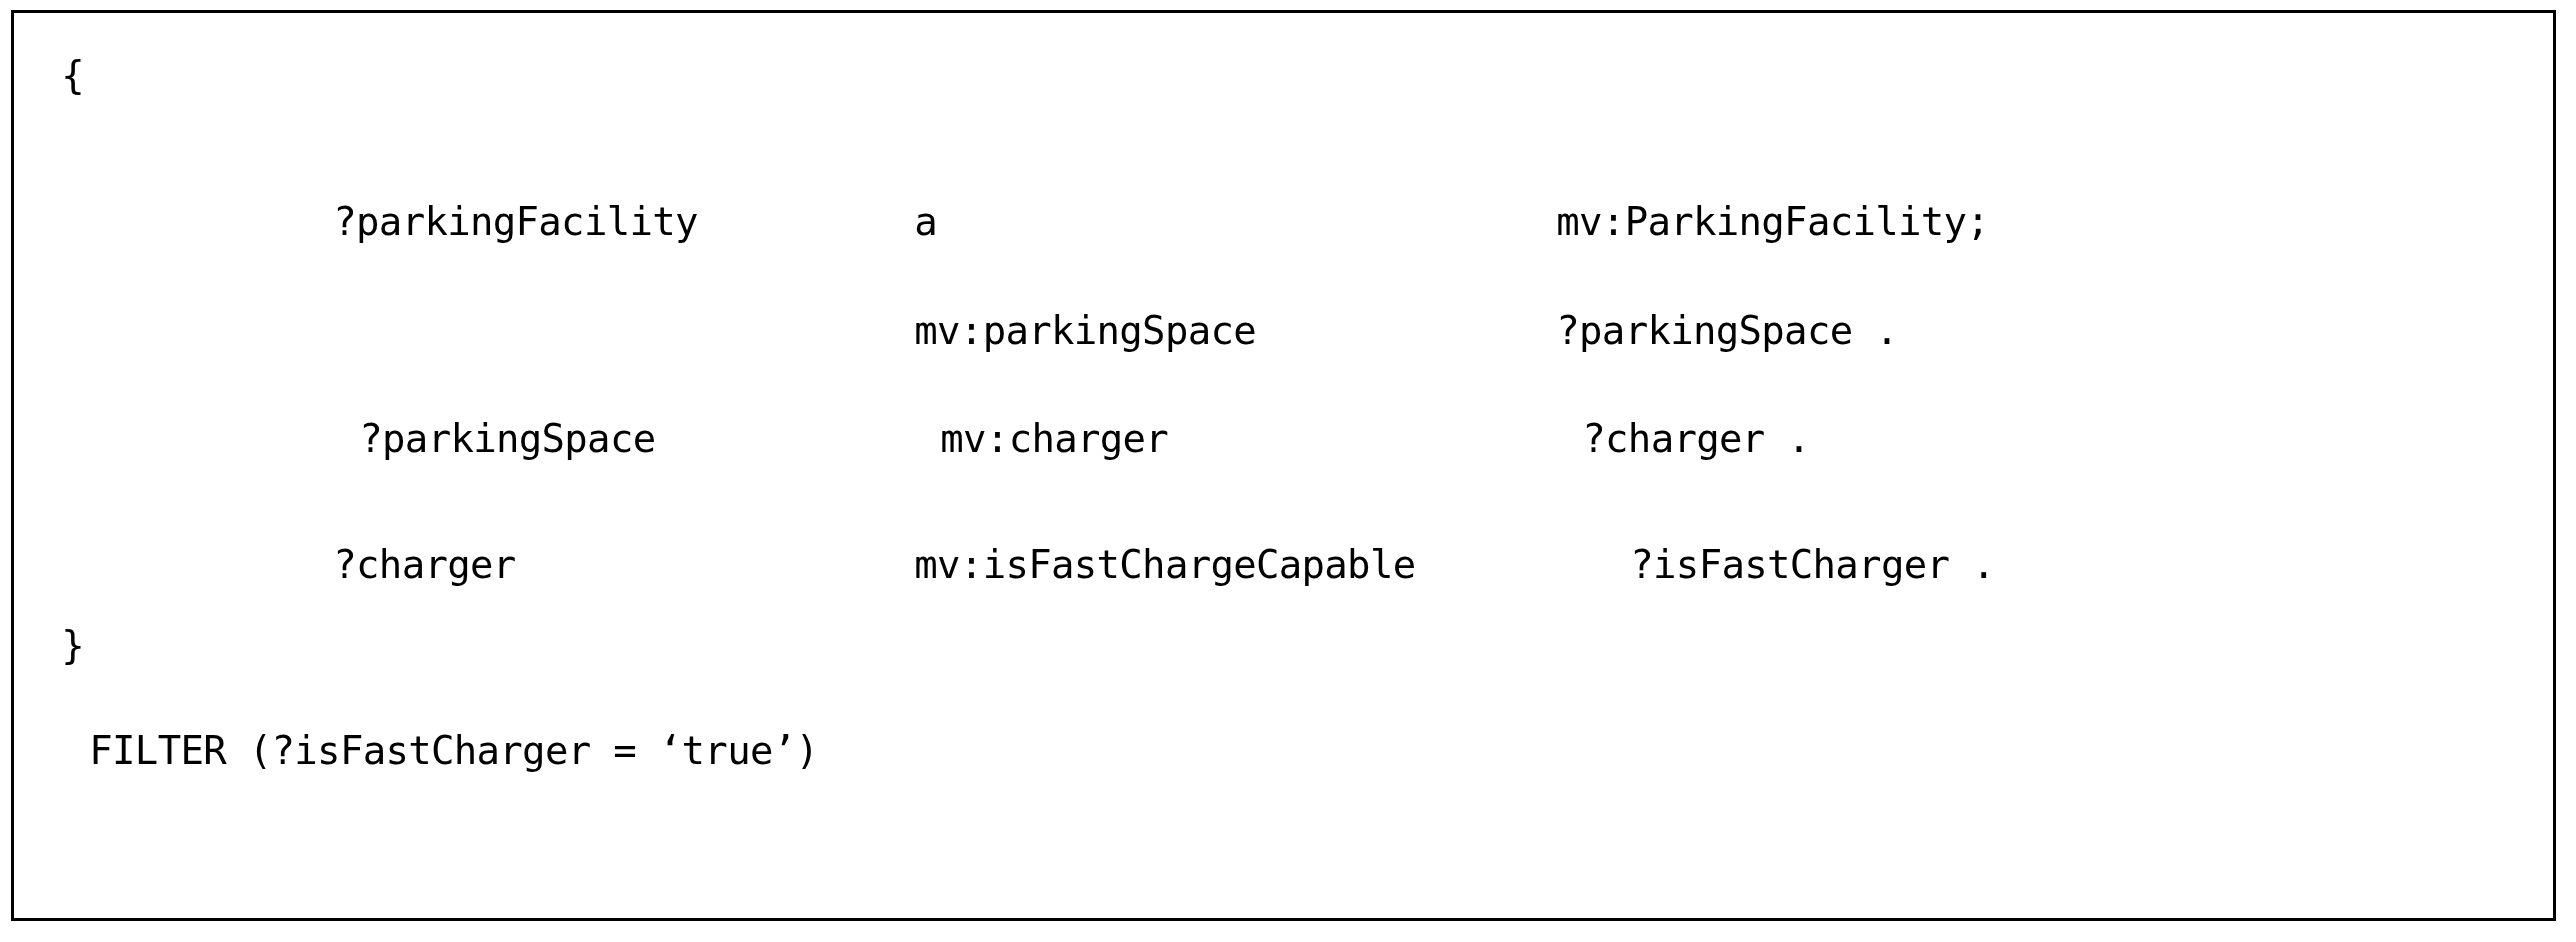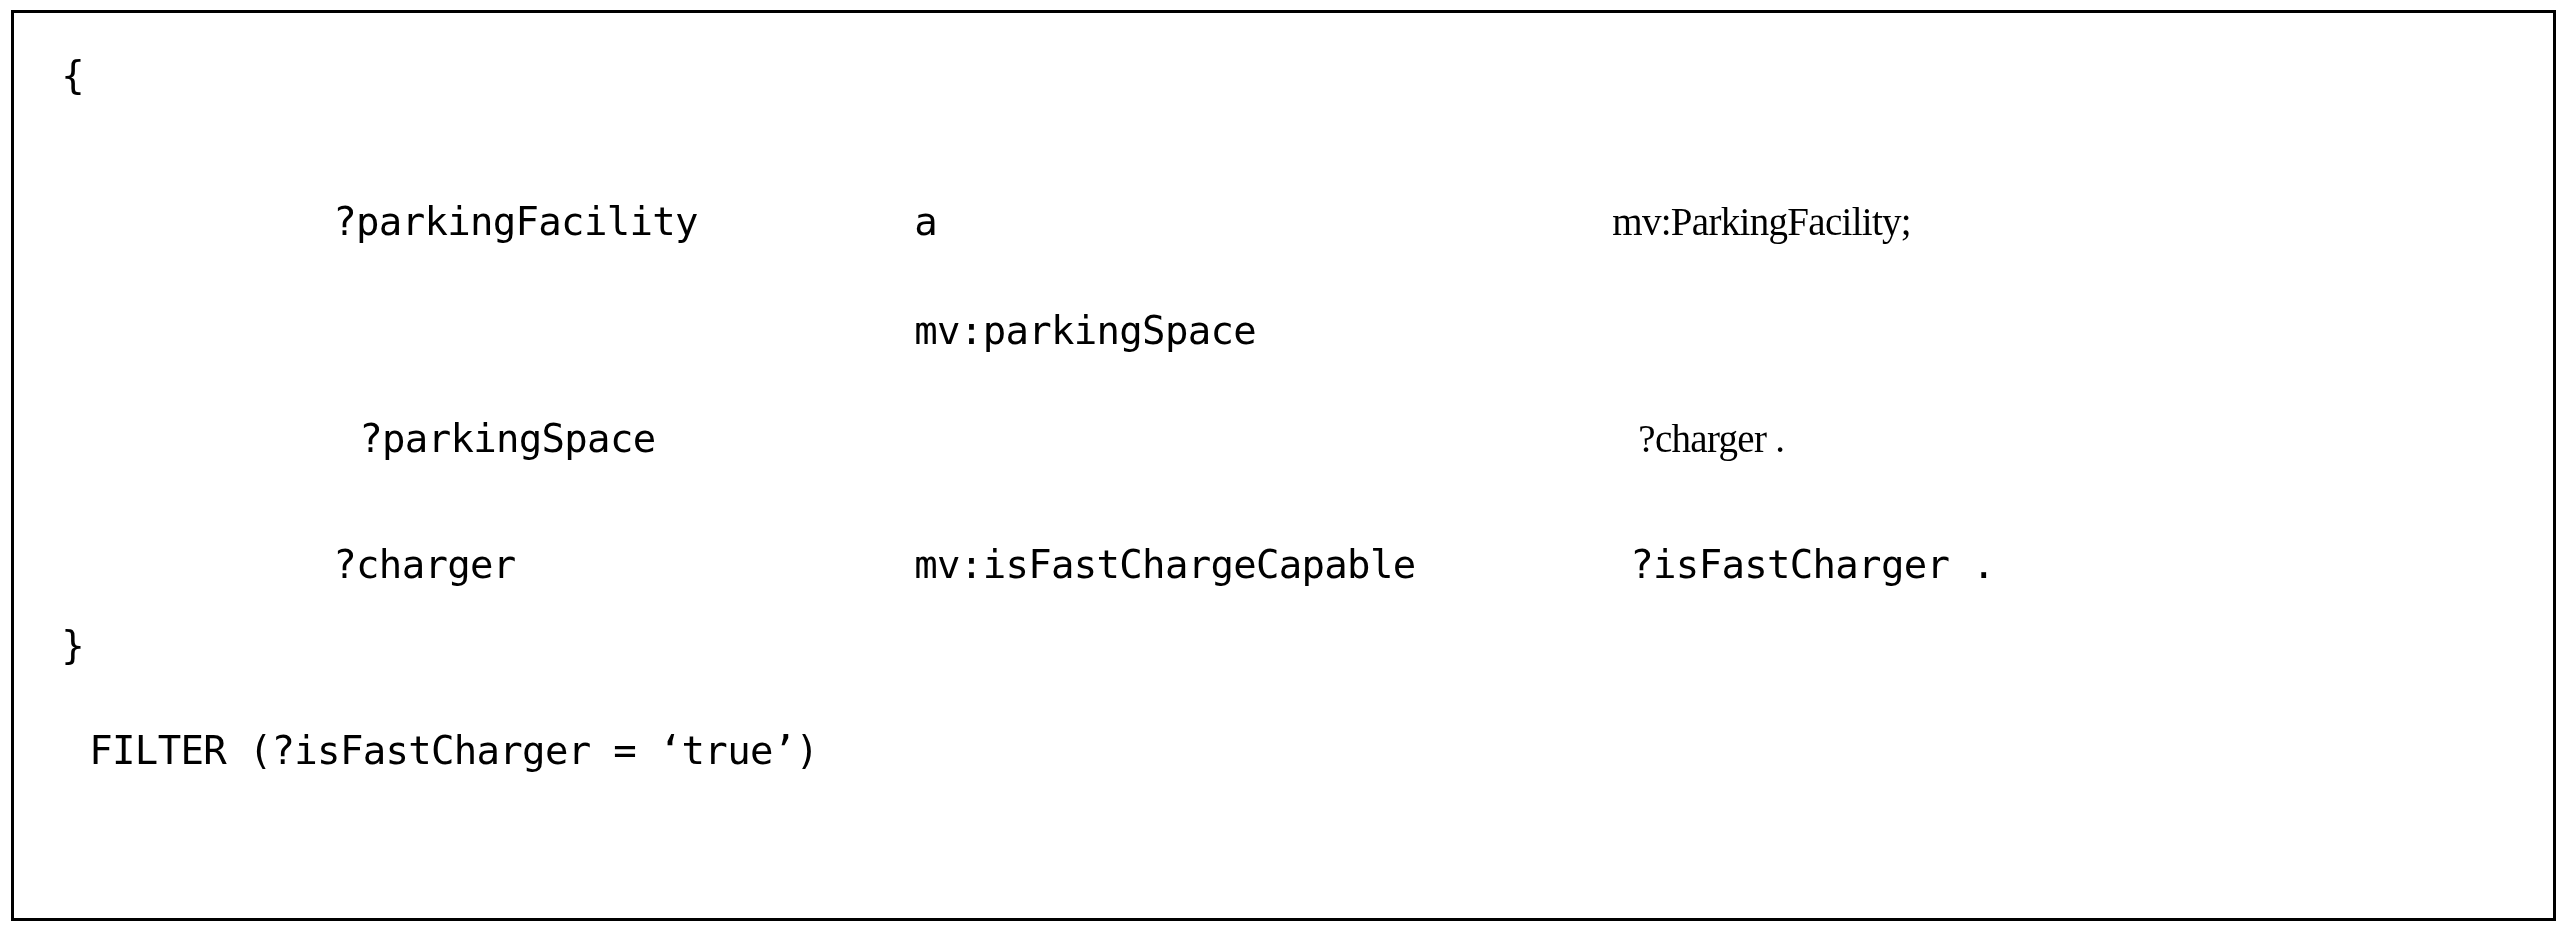--- a/index.html
+++ b/index.html
@@ -60,45 +60,47 @@
   .ln-2       { top: 293px; padding-left: 20px; }
   .ln-3       { top: 401px; margin-left: 26px; }
   .ln-4       { top: 527px; }
   .ln-close   { top: 608px; }
   .ln-filter  { top: 713px; margin-left: 28px; }
 
   
   .col-0 { left: 47px;   }
   .col-1 { left: 319px; text-align: right;  }
   .col-2 { left: 900px; }
-  .col-3 { left: 1598px; font-family: Liberation Serif, serif; }
+  .col-3 { left: 1542px; }
   .col-3b { left: 1580px; margin-left: 36px; }
 </style>
 </head>
 <body>
 
 <div id="code-figure">
   <div id="code-block">
 
     <div class="code-line ln-open">
       <span class="tok col-0">{</span>
     </div>
 
     <div class="code-line ln-1">
       <span class="tok col-1">?parkingFacility</span>
       <span class="tok col-2">a</span>
       <span class="tok col-3">mv:ParkingFacility;</span>
     </div>
 
     <div class="code-line ln-2">
       <span class="tok col-2">mv:parkingSpace</span>
+      <span class="tok col-3">?parkingSpace .</span>
     </div>
 
     <div class="code-line ln-3">
       <span class="tok col-1">?parkingSpace</span>
+      <span class="tok col-2">mv:charger</span>
       <span class="tok col-3">?charger .</span>
     </div>
 
     <div class="code-line ln-4">
       <span class="tok col-1">?charger</span>
       <span class="tok col-2">mv:isFastChargeCapable</span>
       <span class="tok col-3b">?isFastCharger .</span>
     </div>
 
     <div class="code-line ln-close">

